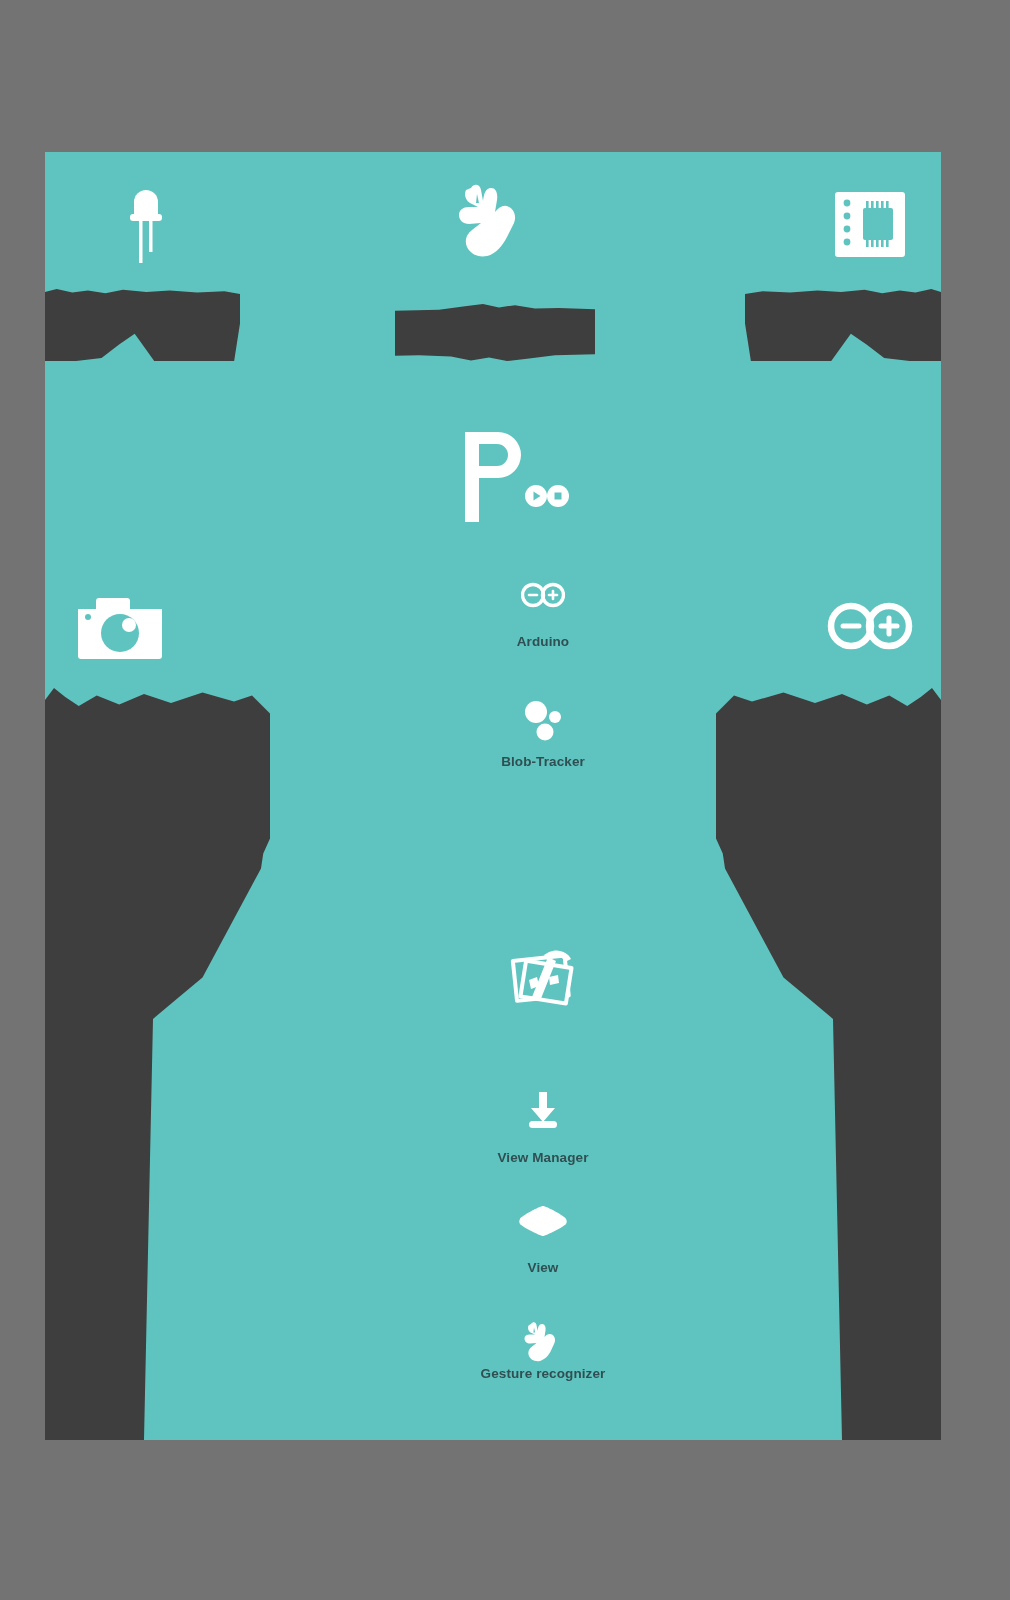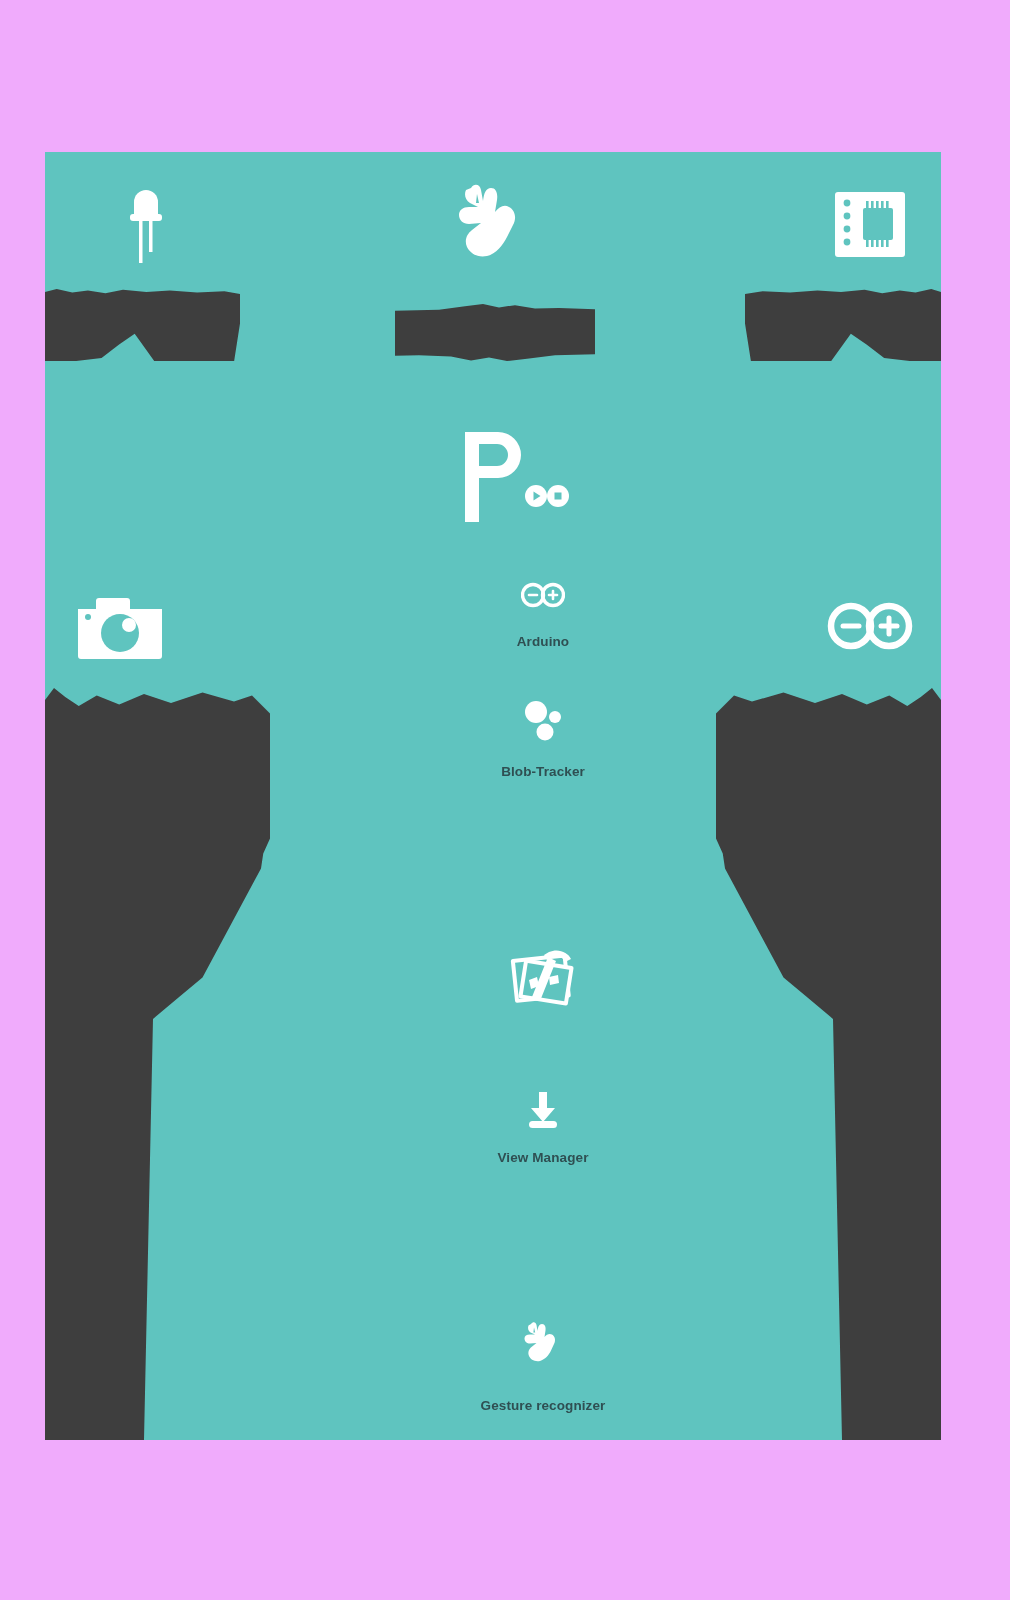--- a/index.html
+++ b/index.html
@@ -5,21 +5,21 @@
   html, body {
     margin: 0;
     padding: 0;
     background: #ffffff;
     font-family: "Liberation Sans", sans-serif;
   }
   #page {
     position: relative;
     width: 1010px;
     height: 1600px;
-    background: #f0abfc;
+    background: #737373;
     overflow: hidden;
   }
   
   #canvas {
     position: absolute;
     left: 45px;
     top: 152px;
     width: 896px;
     height: 1288px;
     background: #5FC4BF;
@@ -169,21 +169,21 @@
     </div>
 
     <div class="stack" style="left:398px; top:548px; width:200px;">
       <span class="icon-wrap">
         <svg width="44" height="42" viewBox="0 0 44 42">
           <circle cx="15" cy="12" r="11" fill="#FFFFFF"></circle>
           <circle cx="34" cy="17" r="6" fill="#FFFFFF"></circle>
           <circle cx="24" cy="32" r="8.5" fill="#FFFFFF"></circle>
         </svg>
       </span>
-      <span class="label" style="margin-top:22px;">Blob-Tracker</span>
+      <span class="label" style="margin-top:12px;">Blob-Tracker</span>
     </div>
 
     <div class="stack" style="left:398px; top:790px; width:200px;">
       <span class="icon-wrap">
         <svg width="76" height="72" viewBox="0 0 76 72">
           <g transform="rotate(-6 38 38)">
             <rect x="8" y="14" width="56" height="44" rx="2" fill="#FFFFFF"></rect>
             <rect x="12" y="18" width="48" height="36" fill="#5FC4BF"></rect>
           </g>
           <g transform="rotate(9 40 40)">
@@ -203,32 +203,41 @@
     <div class="stack" style="left:398px; top:938px; width:200px;">
       <span class="icon-wrap">
         <svg width="40" height="40" viewBox="0 0 40 40">
           <path fill="#FFFFFF" d="M16 2 h8 v16 h8 l-12 14 -12-14 h8 z"></path>
           <rect x="6" y="31" width="28" height="7" rx="3.5" fill="#FFFFFF"></rect>
         </svg>
       </span>
       <span class="label" style="margin-top:20px;">View Manager</span>
     </div>
 
+    <div class="stack" style="left:398px; top:1052px; width:200px;">
+      <span class="icon-wrap">
+        <svg width="52" height="34" viewBox="0 0 52 34">
+          <path fill="#FFFFFF" d="M26 2 C29 2 48 12 49 15 c1 2 1 3 0 5 -1 2-20 12-23 12
+            -3 0-22-10-23-12 -1-2-1-3 0-5 C4 12 23 2 26 2 Z"></path>
+        </svg>
+      </span>
+      <span class="label" style="margin-top:22px;">View</span>
+    </div>
 
     <div class="stack" style="left:398px; top:1168px; width:200px;">
       <span class="icon-wrap">
         <svg width="44" height="42" viewBox="0 0 44 42">
           <path fill="#FFFFFF" d="M10 4 c2-3 5-2 5.5 1 l1 6 c0.5-4 1.5-7 4.5-7 3 0 4 3 3.5 6.5 l-1 6.5
             c2-2.5 5-4 7.5-2.5 3 1.5 4 6 2 9.5 l-3 6.5 c-2 4.5-6 9-11 10.5 -5.5 1-9.5-1.5-11-5
             -1.5-4 0-7 2.5-9 l5-4 -6.5 0.5 c-3 0-5.5-2-5.5-5 0-2.5 2-4 5.5-4 l5 0 -4.5-2
             c-2.5-1.5-3-5-2-7 z"></path>
           <path fill="#5FC4BF" d="M13 7.5 l1.2 5 -1.8 0 z"></path>
         </svg>
       </span>
-      <span class="label" style="margin-top:36px;">Gesture recognizer</span>
+      <span class="label" style="margin-top:4px;">Gesture recognizer</span>
     </div>
 
     <div class="redact" style="left:0px; top:536px; width:225px; height:752px;
                 clip-path: polygon(0% 1.6%, 4% 0%, 9% 1.2%, 15% 2.4%, 23% 1%, 33% 2.2%, 44% 0.8%, 56% 2%, 70% 0.6%, 84% 1.8%, 92% 1%, 100% 3.4%,
                                    100% 20%, 97% 22%, 96% 24%, 70% 38.5%, 60% 41%, 48% 44%, 44% 100%, 0% 100%);"></div>
 
     <div class="redact" style="left:671px; top:536px; width:225px; height:752px;
                 clip-path: polygon(0% 3.4%, 8% 1%, 16% 1.8%, 30% 0.6%, 44% 2%, 56% 0.8%, 67% 2.2%, 77% 1%, 85% 2.4%, 91% 1.2%, 96% 0%, 100% 1.6%,
                                    100% 100%, 56% 100%, 52% 44%, 40% 41%, 30% 38.5%, 4% 24%, 3% 22%, 0% 20%);"></div>
 

